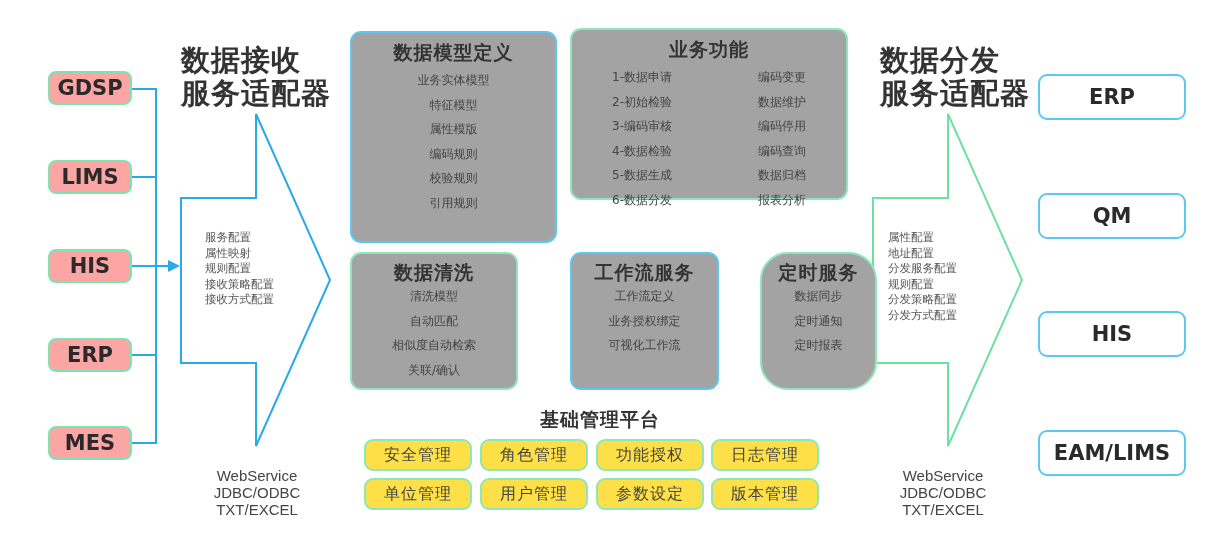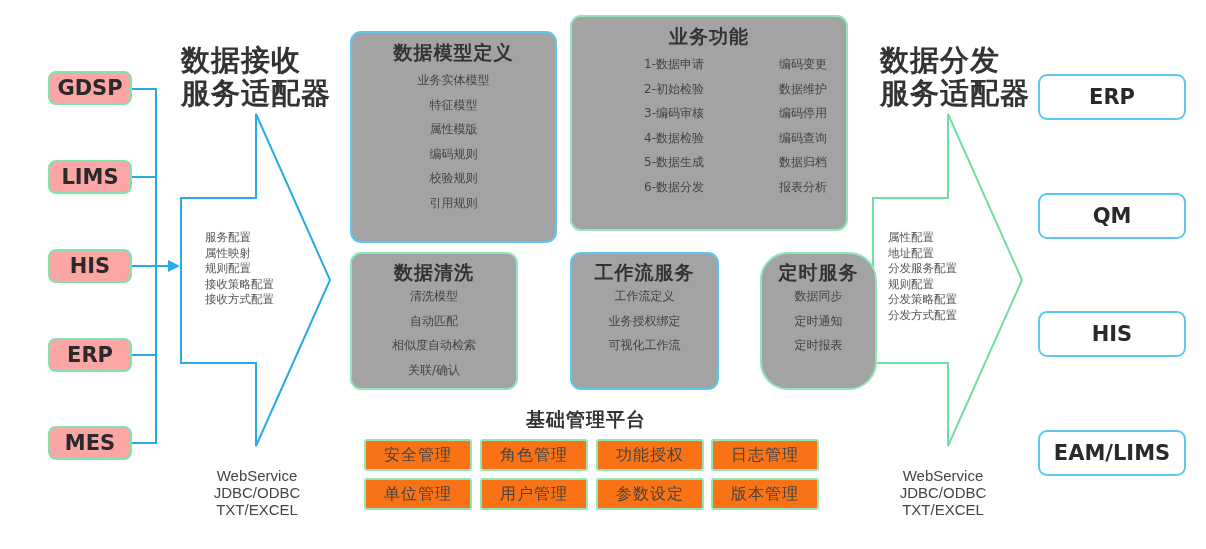--- a/index.html
+++ b/index.html
@@ -14,24 +14,24 @@
              display:flex; align-items:center; justify-content:center;
              font-weight:bold; font-size:21px; color:#2a2a2a; background:#fff; }
   .adapter-title { position:absolute; font-weight:bold; font-size:29px; line-height:33px; color:#333; letter-spacing:1px; }
   .adapter-list { position:absolute; font-size:11.5px; line-height:15.5px; color:#555; }
   .proto { position:absolute; font-family:"Liberation Sans", sans-serif; font-size:15px; line-height:17px; color:#444; text-align:center; width:140px; }
   .panel { position:absolute; box-sizing:border-box; border:2px solid; border-radius:11px; background:#a3a3a3; text-align:center; }
   .panel.blue { border-color:#5cc8f2; }
   .panel.green { border-color:#8ee6b9; }
   .panel-title { font-weight:bold; font-size:19px; line-height:24px; color:#333; margin-top:7px; letter-spacing:1px; }
   .panel-items { font-size:12px; line-height:24.5px; color:#444; }
-  .grid2 { display:grid; grid-template-columns: 124px 90px; column-gap:22px; justify-content:center; text-align:center; margin-top:2px;margin-left:42px; }
-  .plat-title { position:absolute; left:336px; width:500px; top:407px; text-align:center; font-weight:bold; font-size:19px; color:#333; letter-spacing:1px; }
+  .grid2 { display:grid; grid-template-columns: 124px 90px; column-gap:22px; justify-content:center; text-align:left; margin-top:2px;margin-left:42px; }
+  .plat-title { position:absolute; left:350px; width:500px; top:407px; text-align:center; font-weight:bold; font-size:19px; color:#333; letter-spacing:1px; }
   .plat-btn { position:absolute; width:108px; height:32px; box-sizing:border-box;
-              border:2px solid #8ee6b9; border-radius:3px; background:#f97316;
+              border:2px solid #8ee6b9; border-radius:9px; background:#fde047;
               display:flex; align-items:center; justify-content:center; font-size:16px; color:#444; letter-spacing:1px; }
   svg.overlay { position:absolute; left:0; top:0; }
 </style>
 </head>
 <body>
 
 <svg class="overlay" width="1206" height="549">
   <g stroke="#29a9e8" stroke-width="2" fill="none">
     <line x1="132" y1="89" x2="156" y2="89"></line>
     <line x1="132" y1="177" x2="156" y2="177"></line>
@@ -83,21 +83,21 @@
   <div class="panel-items" style="margin-top:4px;">
     <div>业务实体模型</div>
     <div>特征模型</div>
     <div>属性模版</div>
     <div>编码规则</div>
     <div>校验规则</div>
     <div>引用规则</div>
   </div>
 </div>
 
-<div class="panel green" style="left:570px; top:15px; width:278px; height:216px;">
+<div class="panel green" style="left:570px; top:28px; width:278px; height:172px;">
   <div class="panel-title">业务功能</div>
   <div class="panel-items grid2" style="margin-top:4px;">
     <div>1-数据申请</div>
       <div>编码变更</div>
     <div>2-初始检验</div>
       <div>数据维护</div>
     <div>3-编码审核</div>
       <div>编码停用</div>
     <div>4-数据检验</div>
       <div>编码查询</div>

